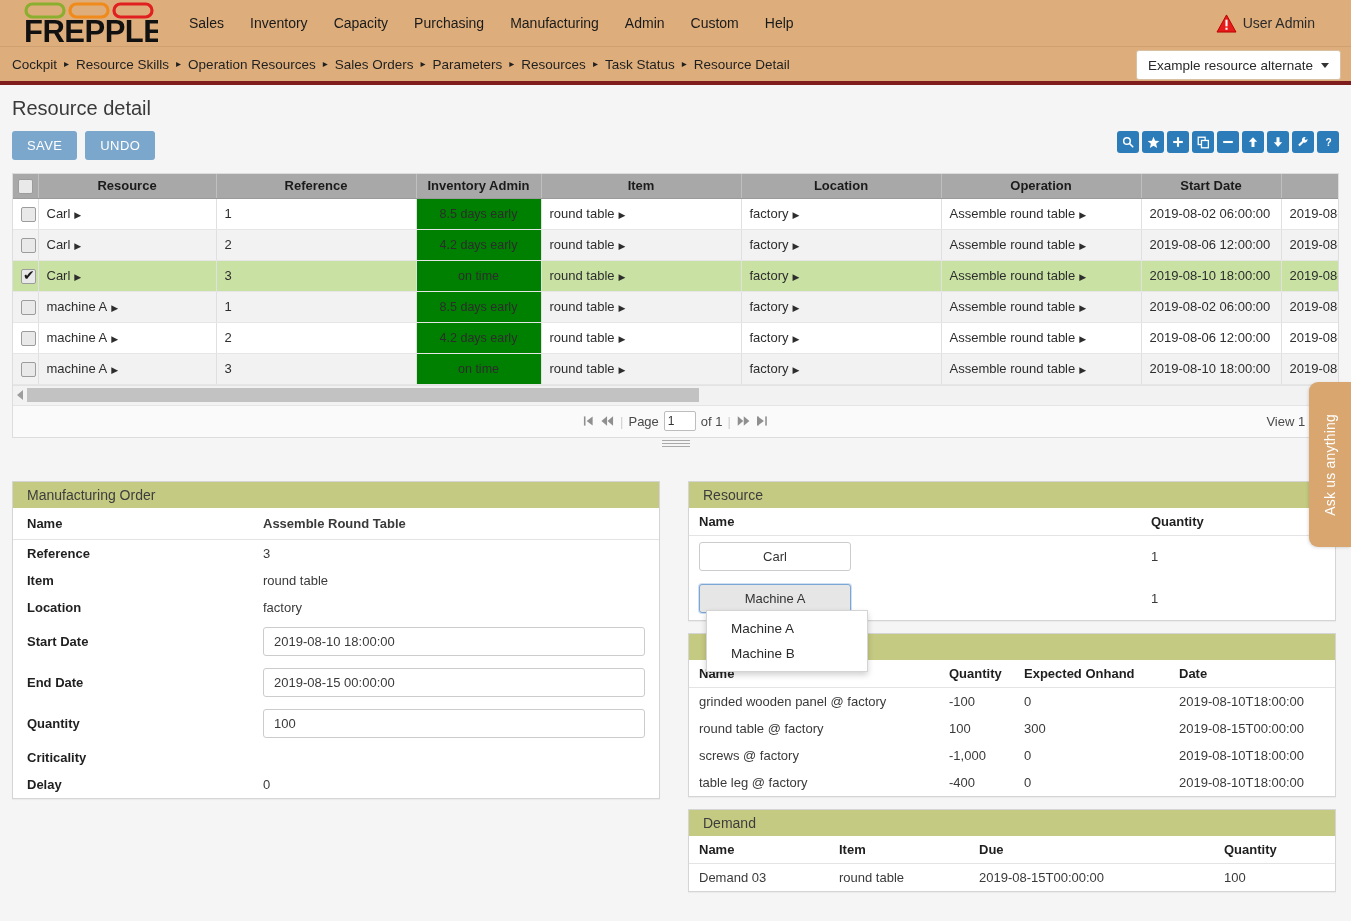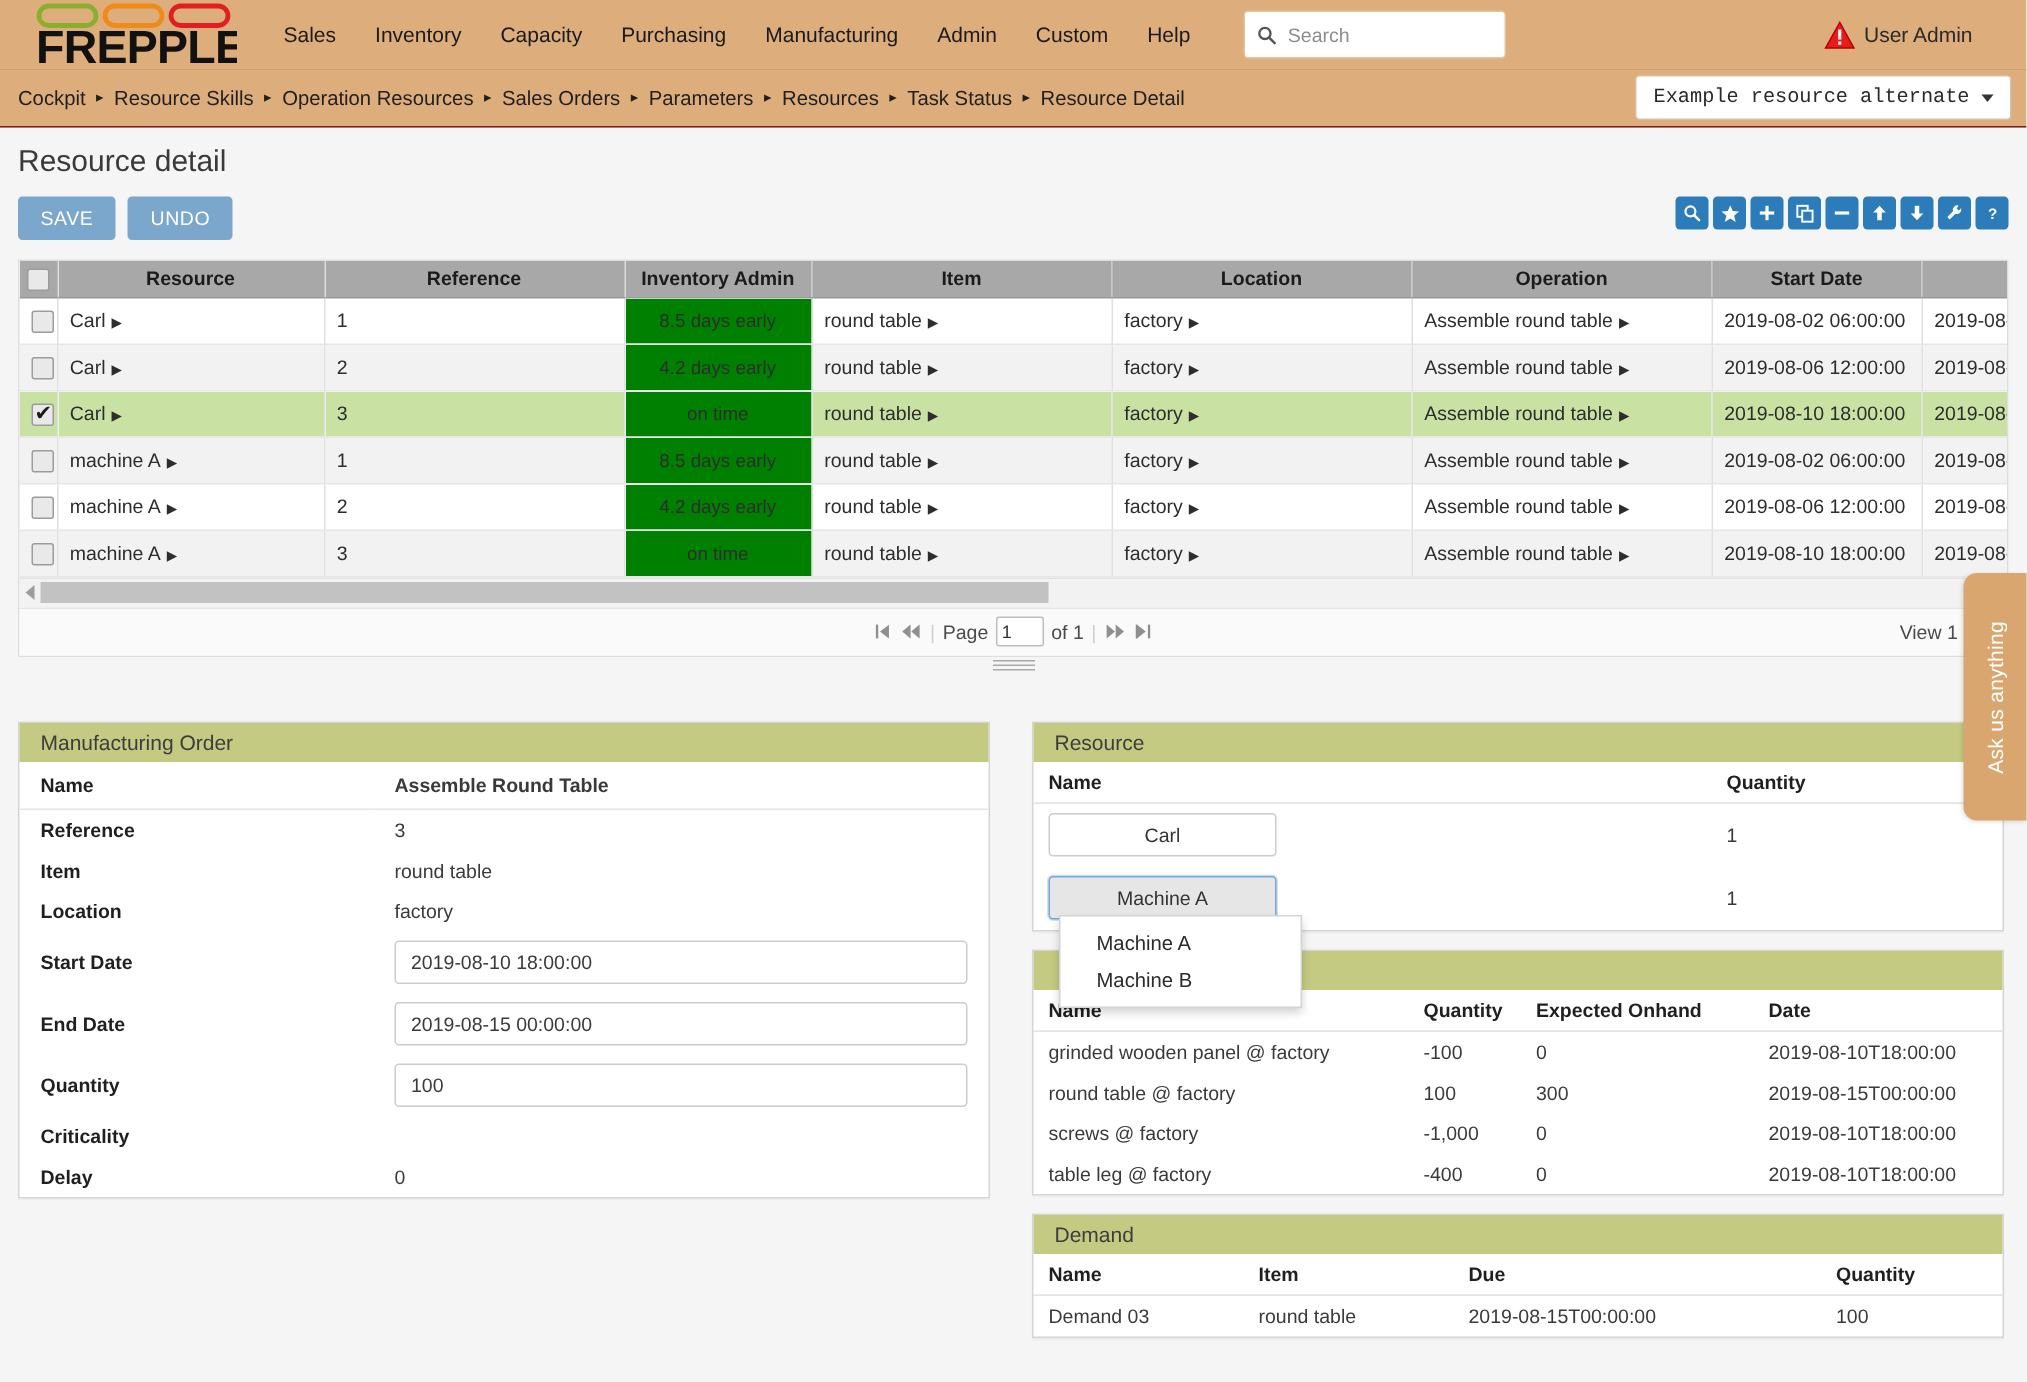--- a/index.html
+++ b/index.html
@@ -85,21 +85,21 @@
     color: #2a2a2a;
     font-size: 14px;
     cursor: pointer;
     padding: 4px 6px;
   }
 
   
   .crumbbar {
     height: 38px;
     background: #ddae7c;
-    border-bottom: 1px solid #7f1d1d;
+    border-bottom: 4px solid #7f1d1d;
     display: flex;
     align-items: center;
     padding: 0 12px;
     position: relative;
   }
   .crumbs { display: flex; align-items: center; flex-wrap: nowrap; }
   .crumb {
     color: #1f1f1f;
     font-size: 13.5px;
     text-decoration: none;
@@ -120,21 +120,20 @@
     border: 1px solid #d8c0a3;
     border-radius: 3px;
     height: 30px;
     padding: 0 11px;
     display: flex;
     align-items: center;
     font-size: 13.5px;
     color: #2a2a2a;
     cursor: pointer;
     white-space: nowrap;
-    font-family: Liberation Mono, monospace;
   }
   .caret {
     display: inline-block;
     width: 0; height: 0;
     border-left: 4px solid transparent;
     border-right: 4px solid transparent;
     border-top: 5px solid #333;
     margin-left: 8px;
   }
 
@@ -503,31 +502,20 @@
     <a class="nav-link">Sales</a>
     <a class="nav-link">Inventory</a>
     <a class="nav-link">Capacity</a>
     <a class="nav-link">Purchasing</a>
     <a class="nav-link">Manufacturing</a>
     <a class="nav-link">Admin</a>
     <a class="nav-link">Custom</a>
     <a class="nav-link">Help</a>
   </div>
 
-  <div class="search-wrap">
-    <div class="search-box">
-      <span class="sicon">
-        <svg width="13" height="13" viewBox="0 0 16 16">
-          <circle cx="6.5" cy="6.5" r="4.6" fill="none" stroke="#555" stroke-width="1.9"></circle>
-          <line x1="10" y1="10" x2="14.5" y2="14.5" stroke="#555" stroke-width="2" stroke-linecap="round"></line>
-        </svg>
-      </span>
-      <input type="text" placeholder="Search" style="">
-    </div>
-  </div>
 
   <div class="nav-right">
     <span class="warn-icon">
       <svg width="21" height="19" viewBox="0 0 22 20">
         <polygon points="11,1 21,19 1,19" fill="#e81b1b" stroke="#b40000" stroke-width="1"></polygon>
         <rect x="9.9" y="6" width="2.2" height="7" fill="#fff"></rect>
         <rect x="9.9" y="14.4" width="2.2" height="2.2" fill="#fff"></rect>
       </svg>
     </span>
     <span class="user-admin">User Admin</span>

